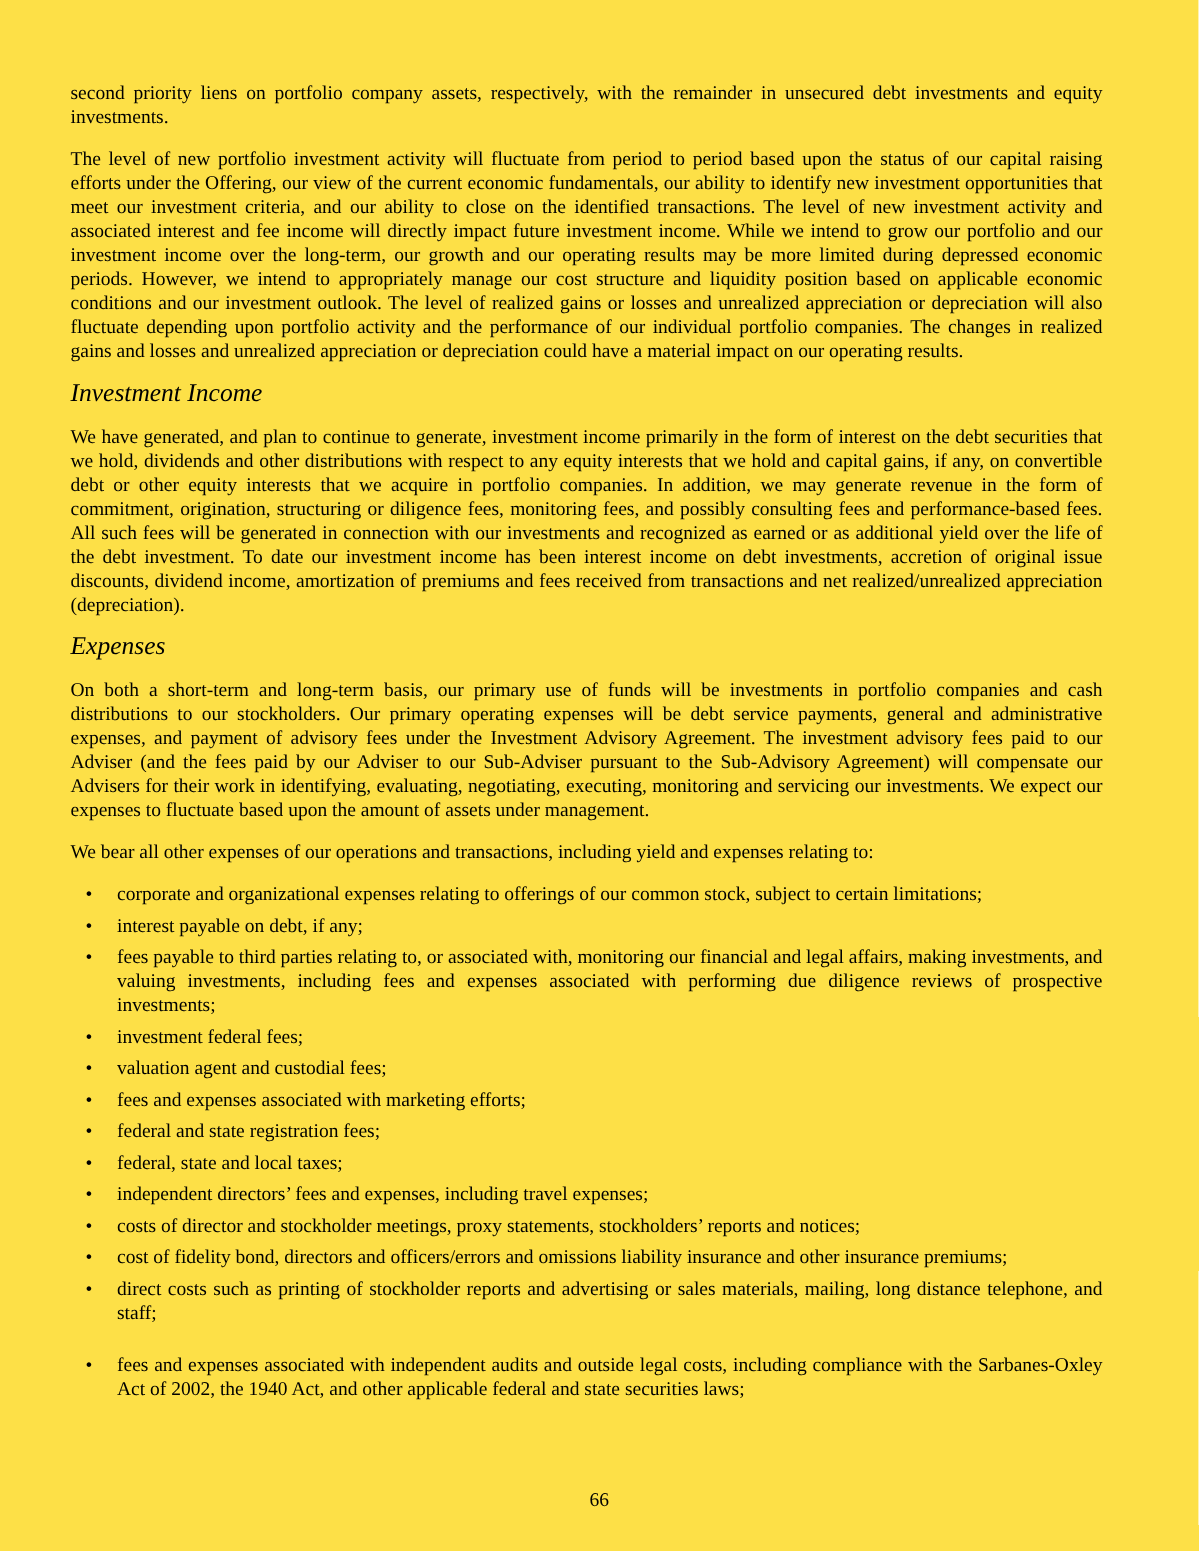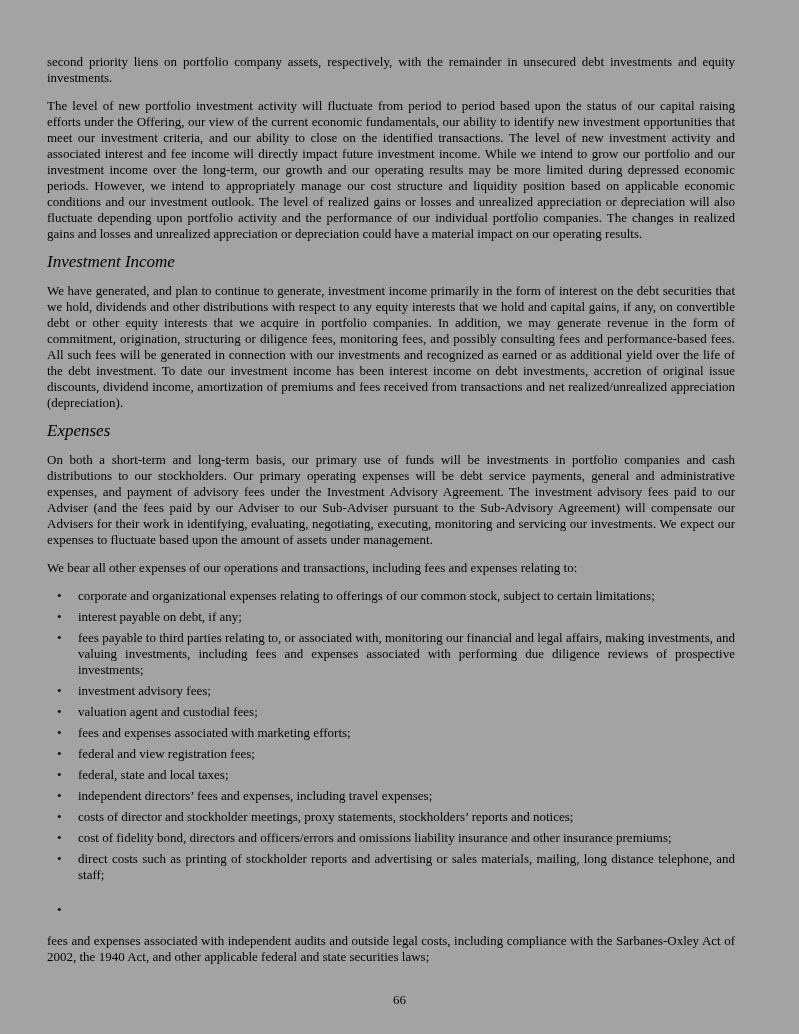--- a/index.html
+++ b/index.html
@@ -8,21 +8,21 @@
     width: 799px;
     height: 1034px;
     font-family: "Liberation Serif", serif;
     color: #000000;
     position: relative;
   }
   .page {
     position: relative;
     width: 799px;
     height: 1034px;
-    background: #a3a3a3;
+    background: #fde047;
     padding: 54px 64px 0 47px;
     overflow: hidden;
   }
   .para {
     font-size: 13px;
     line-height: 16px;
     text-align: justify;
     margin: 0 0 12px 0;
   }
   .heading {
@@ -35,21 +35,20 @@
   .bullets {
     list-style: none;
     margin: 3px 0 0 0;
   }
   .bullet-item {
     display: flex;
     margin: 0 0 5px 0;
   }
   .bullet-item.extra-gap {
     margin-top: 19px;
-    flex-direction: column;
   }
   .bullet-dot {
     flex: 0 0 31px;
     padding-left: 10px;
     font-size: 13px;
     line-height: 16px;
   }
   .bullet-dot::before {
     content: "\2022";
   }
@@ -79,50 +78,50 @@
   <p class="para">The level of new portfolio investment activity will fluctuate from period to period based upon the status of our capital raising efforts under the Offering, our view of the current economic fundamentals, our ability to identify new investment opportunities that meet our investment criteria, and our ability to close on the identified transactions. The level of new investment activity and associated interest and fee income will directly impact future investment income. While we intend to grow our portfolio and our investment income over the long-term, our growth and our operating results may be more limited during depressed economic periods. However, we intend to appropriately manage our cost structure and liquidity position based on applicable economic conditions and our investment outlook. The level of realized gains or losses and unrealized appreciation or depreciation will also fluctuate depending upon portfolio activity and the performance of our individual portfolio companies. The changes in realized gains and losses and unrealized appreciation or depreciation could have a material impact on our operating results.</p>
 
   <h3 class="heading">Investment Income</h3>
 
   <p class="para">We have generated, and plan to continue to generate, investment income primarily in the form of interest on the debt securities that we hold, dividends and other distributions with respect to any equity interests that we hold and capital gains, if any, on convertible debt or other equity interests that we acquire in portfolio companies. In addition, we may generate revenue in the form of commitment, origination, structuring or diligence fees, monitoring fees, and possibly consulting fees and performance-based fees. All such fees will be generated in connection with our investments and recognized as earned or as additional yield over the life of the debt investment. To date our investment income has been interest income on debt investments, accretion of original issue discounts, dividend income, amortization of premiums and fees received from transactions and net realized/unrealized appreciation (depreciation).</p>
 
   <h3 class="heading">Expenses</h3>
 
   <p class="para">On both a short-term and long-term basis, our primary use of funds will be investments in portfolio companies and cash distributions to our stockholders. Our primary operating expenses will be debt service payments, general and administrative expenses, and payment of advisory fees under the Investment Advisory Agreement. The investment advisory fees paid to our Adviser (and the fees paid by our Adviser to our Sub-Adviser pursuant to the Sub-Advisory Agreement) will compensate our Advisers for their work in identifying, evaluating, negotiating, executing, monitoring and servicing our investments. We expect our expenses to fluctuate based upon the amount of assets under management.</p>
 
-  <p class="para">We bear all other expenses of our operations and transactions, including fees and expenses relating to:</p>
+  <p class="para">We bear all other expenses of our operations and transactions, including yield and expenses relating to:</p>
 
   <ul class="bullets">
     <li class="bullet-item">
       <span class="bullet-dot"></span>
       <span class="bullet-text">corporate and organizational expenses relating to offerings of our common stock, subject to certain limitations;</span>
     </li>
     <li class="bullet-item">
       <span class="bullet-dot"></span>
       <span class="bullet-text">interest payable on debt, if any;</span>
     </li>
     <li class="bullet-item">
       <span class="bullet-dot"></span>
       <span class="bullet-text">fees payable to third parties relating to, or associated with, monitoring our financial and legal affairs, making investments, and valuing investments, including fees and expenses associated with performing due diligence reviews of prospective investments;</span>
     </li>
     <li class="bullet-item">
       <span class="bullet-dot"></span>
-      <span class="bullet-text">investment advisory fees;</span>
+      <span class="bullet-text">investment federal fees;</span>
     </li>
     <li class="bullet-item">
       <span class="bullet-dot"></span>
       <span class="bullet-text">valuation agent and custodial fees;</span>
     </li>
     <li class="bullet-item">
       <span class="bullet-dot"></span>
       <span class="bullet-text">fees and expenses associated with marketing efforts;</span>
     </li>
     <li class="bullet-item">
       <span class="bullet-dot"></span>
-      <span class="bullet-text">federal and view registration fees;</span>
+      <span class="bullet-text">federal and state registration fees;</span>
     </li>
     <li class="bullet-item">
       <span class="bullet-dot"></span>
       <span class="bullet-text">federal, state and local taxes;</span>
     </li>
     <li class="bullet-item">
       <span class="bullet-dot"></span>
       <span class="bullet-text">independent directors’ fees and expenses, including travel expenses;</span>
     </li>
     <li class="bullet-item">

